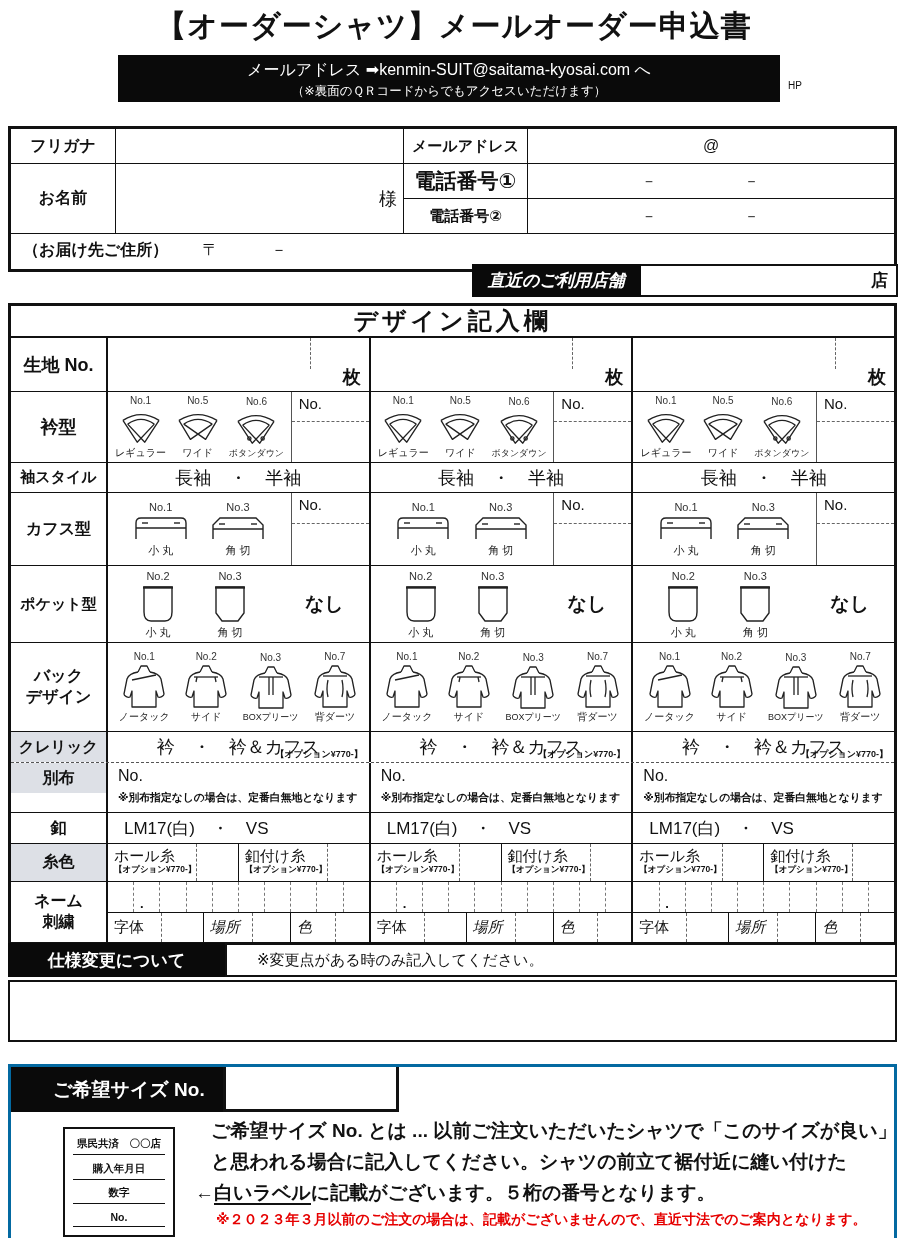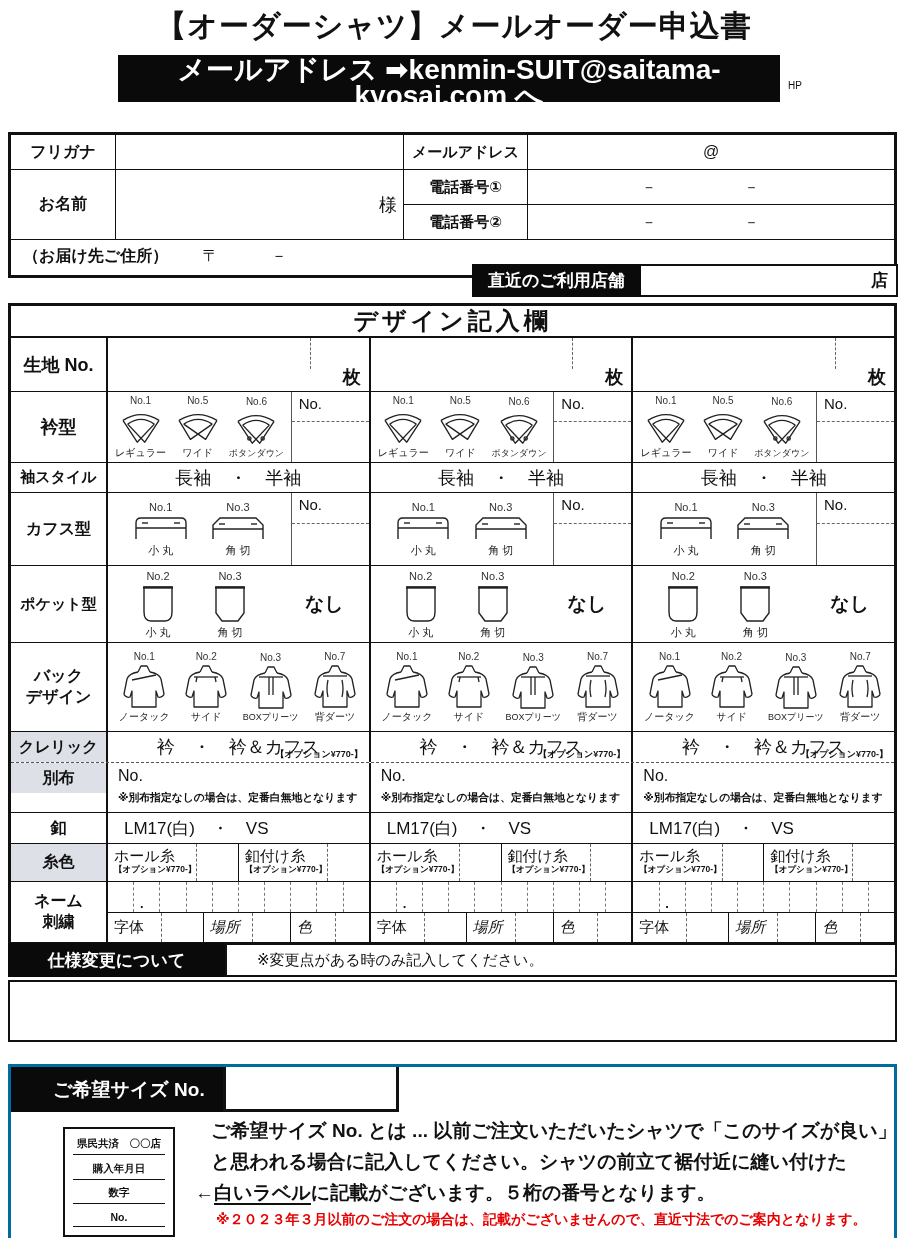--- a/index.html
+++ b/index.html
@@ -3,43 +3,43 @@
 <meta charset="utf-8">
 <style>
   html,body{margin:0;padding:0;background:#fff;}
   body{width:908px;height:1238px;position:relative;font-family:"Liberation Sans","DejaVu Sans",sans-serif;color:#111;overflow:hidden;}
   .abs{position:absolute;box-sizing:border-box;}
   *{box-sizing:border-box;}
 
   
   .title{left:0;top:6px;width:100%;text-align:center;font-size:30px;font-weight:bold;letter-spacing:1px;}
   .banner{left:118px;top:55px;width:662px;height:47px;background:#0a0a0a;color:#fff;text-align:center;padding-top:2px;}
-  .banner .l1{font-size:28px;font-weight:bold;line-height:26px;}
+  .banner .l1{font-size:16px;font-weight:normal;line-height:26px;}
   .banner .l2{font-size:12.5px;line-height:16px;}
   .hp{left:788px;top:80px;font-size:10px;}
 
   
-  .contact{left:8px;top:132px;width:889px;height:146px;border:3px solid #111;display:grid;
+  .contact{left:8px;top:126px;width:889px;height:146px;border:3px solid #111;display:grid;
     grid-template-columns:105px 288px 124px 1fr;grid-template-rows:35px 35px 35px 1fr;background:#fff;}
   .contact div{box-sizing:border-box;}
   .cc{border-right:1.5px solid #111;border-bottom:1.5px solid #111;display:flex;align-items:center;justify-content:center;}
   .clab{font-weight:bold;font-size:16px;}
   .c-eval{border-right:none;border-bottom:1.5px solid #111;display:flex;align-items:center;justify-content:center;font-size:16px;position:relative;}
   .c-nval{grid-row:2/4;border-right:1.5px solid #111;border-bottom:1.5px solid #111;display:flex;align-items:center;justify-content:flex-end;padding-right:6px;font-size:18px;}
   .c-name{grid-row:2/4;}
   .c-telv{border-bottom:1.5px solid #111;position:relative;}
   .c-telv .d1{position:absolute;left:31%;top:50%;transform:translateY(-50%);font-size:15px;}
   .c-telv .d2{position:absolute;left:59%;top:50%;transform:translateY(-50%);font-size:15px;}
   .c-addr{grid-column:1/5;padding:6px 12px;font-size:16px;font-weight:bold;}
   .c-addr .pz{margin-left:30px;font-weight:normal;}
   .c-addr .pd{margin-left:48px;font-weight:normal;}
 
   
   .store{left:472px;top:264px;width:426px;height:33px;display:flex;}
-  .store .sl{background:#0a0a0a;color:#fff;font-size:17px;font-weight:bold;display:flex;align-items:center;padding:0 16px;}
+  .store .sl{background:#0a0a0a;color:#fff;font-size:17px;font-weight:bold;display:flex;align-items:center;padding:0 16px;font-style:italic;}
   .store .sv{flex:1;border:2.5px solid #111;border-left:none;display:flex;align-items:center;justify-content:flex-end;padding-right:8px;font-size:17px;font-weight:bold;background:#fff;}
 
   
   .design{left:8px;top:303px;width:889px;border:3px solid #111;background:#fff;}
   .dt-header{height:32px;border-bottom:2.5px solid #111;display:flex;align-items:center;justify-content:center;font-size:24px;font-weight:bold;letter-spacing:4px;}
   .design-row{display:flex;border-bottom:1.5px solid #111;}
   .design-row:last-child{border-bottom:none;}
   .design-row.dashed-bottom{border-bottom:1.5px dashed #555;}
   .lab{width:95px;flex:none;display:flex;flex-direction:column;align-items:center;justify-content:center;font-weight:bold;text-align:center;}
   .cell{flex:1;border-left:2.5px solid #111;position:relative;min-width:0;}
@@ -135,21 +135,21 @@
   <div class="cc"></div>
   <div class="cc clab" style="font-size:15px;">メールアドレス</div>
   <div class="c-eval">
       <span>@</span>
     </div>
 
   <div class="cc clab c-name">お名前</div>
   <div class="c-nval">
       <span>様</span>
     </div>
-  <div class="cc clab" style="font-size:15px;">電話番号①</div>
+  <div class="cc clab" style="font-size:21px;">電話番号①</div>
   <div class="c-telv">
     <span class="d1">－</span>
     <span class="d2">－</span>
   </div>
   <div class="cc clab" style="font-size:15px;">電話番号②</div>
   <div class="c-telv" style="border-bottom:1.5px solid #111;">
     <span class="d1">－</span>
     <span class="d2">－</span>
   </div>
 

